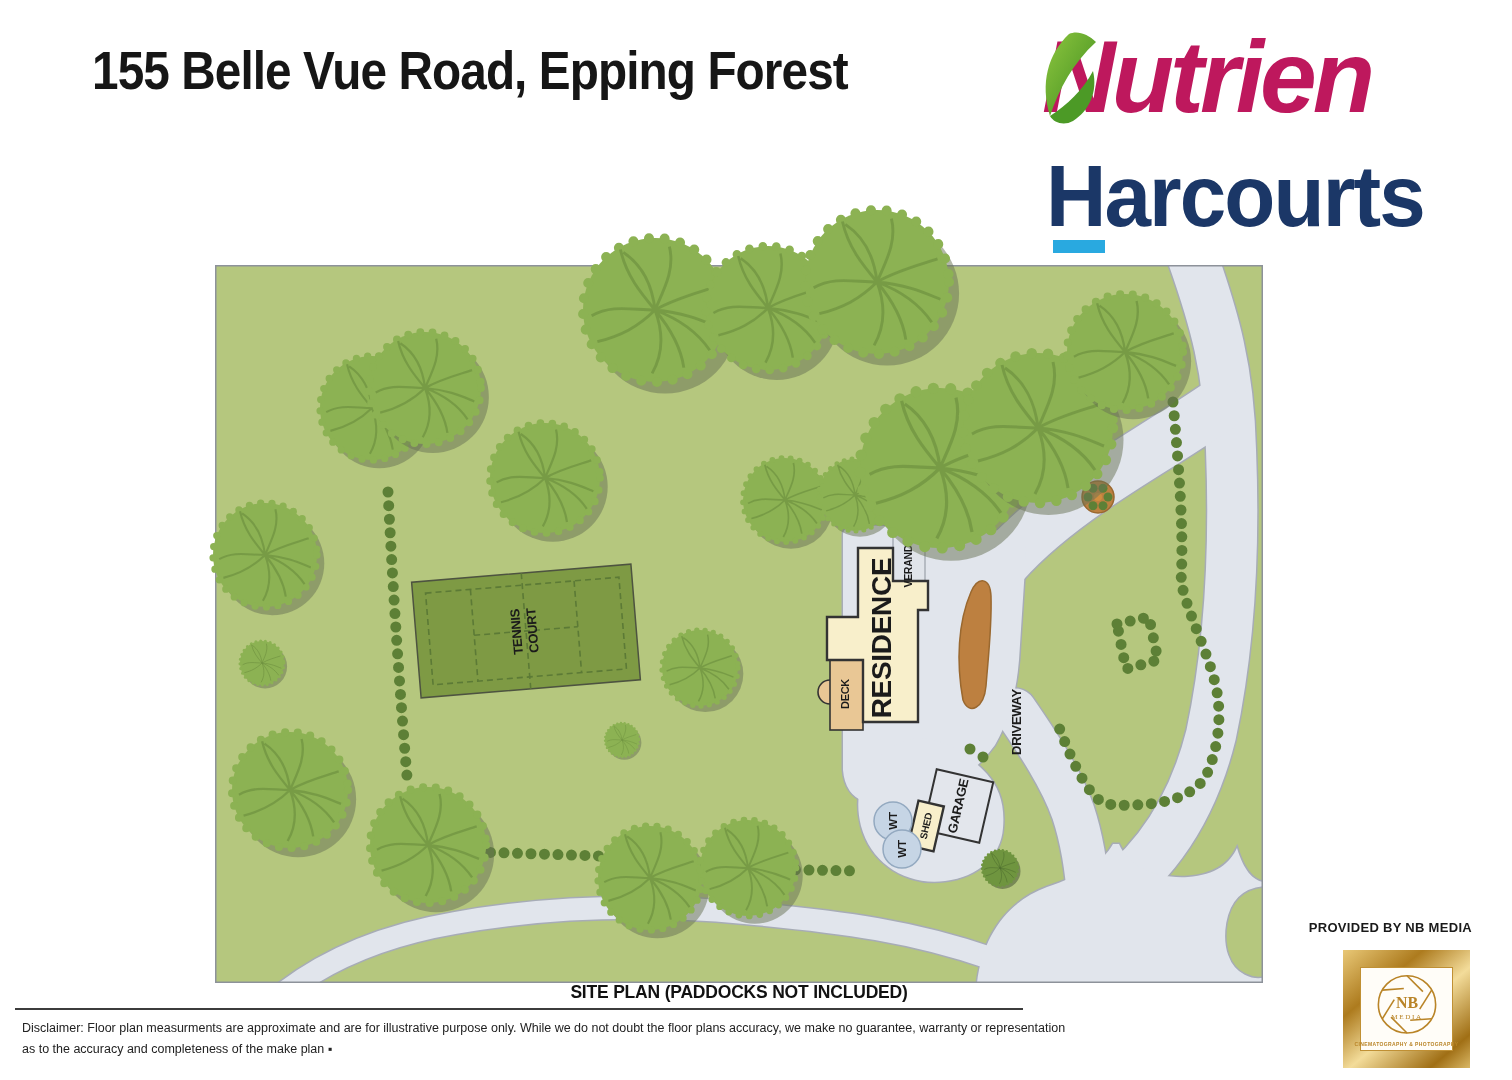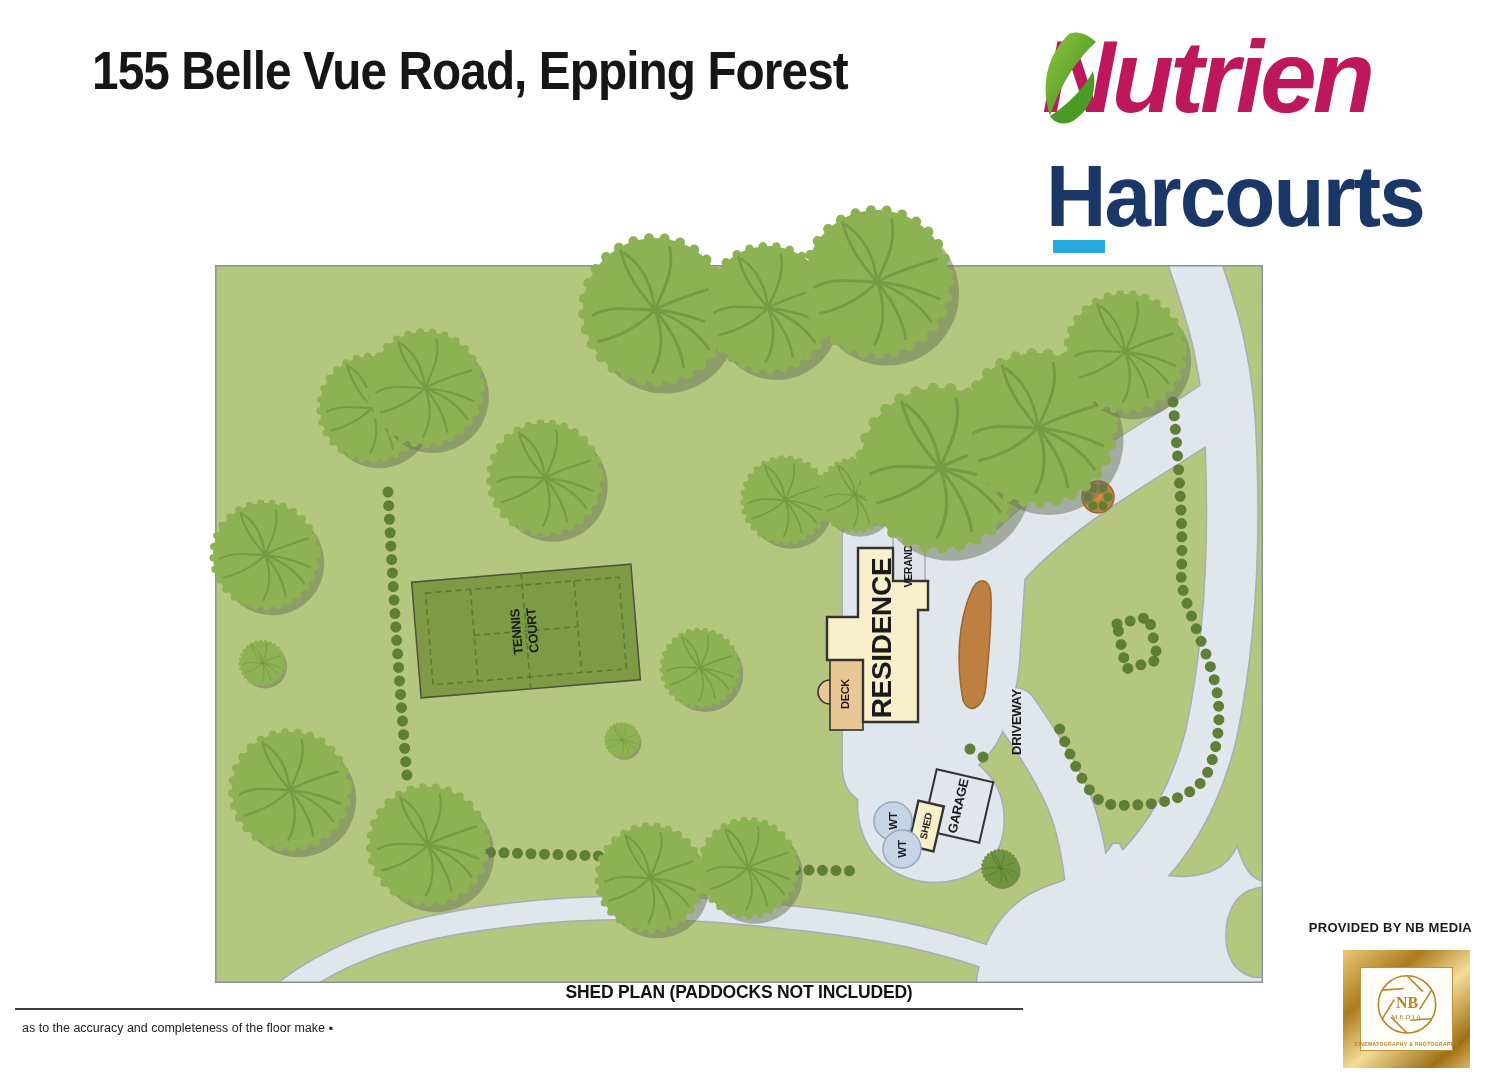--- a/index.html
+++ b/index.html
@@ -193,24 +193,25 @@
     <use href="#tr" transform="translate(485,438) scale(0.76)"></use>
     <use href="#tr" transform="translate(407,510) scale(0.34)"></use>
     <use href="#tr" transform="translate(435,648) scale(1.04)"></use>
     <use href="#tr" transform="translate(533,638) scale(0.96)"></use>
     <g class="dark-tree">
         <use href="#tr" transform="translate(785,638) scale(0.36)"></use>
       </g>
   </g>
 </svg>
 
-<div class="abs caption">SHED PLAN (PADDOCKS NOT INCLUDED)</div>
+<div class="abs caption">SITE PLAN (PADDOCKS NOT INCLUDED)</div>
 <div class="abs rule"></div>
 <div class="abs disclaimer">
-  <div>as to the accuracy and completeness of the floor make ▪</div>
+  <div>Disclaimer: Floor plan measurments are approximate and are for illustrative purpose only. While we do not doubt the floor plans accuracy, we make no guarantee, warranty or representation</div>
+  <div>as to the accuracy and completeness of the make plan ▪</div>
 </div>
 
 <div class="abs provided">PROVIDED BY NB MEDIA</div>
 <div class="abs nb-logo">
   <div class="nb-inner">
     <svg width="100" height="88" viewBox="0 0 100 88">
       <circle cx="50" cy="42" r="36" fill="none" stroke="var(--gold)" stroke-width="2"></circle>
       <g stroke="var(--gold)" stroke-width="2">
         <line x1="50" y1="6" x2="70" y2="26"></line>
         <line x1="81" y1="24" x2="66" y2="48"></line>

